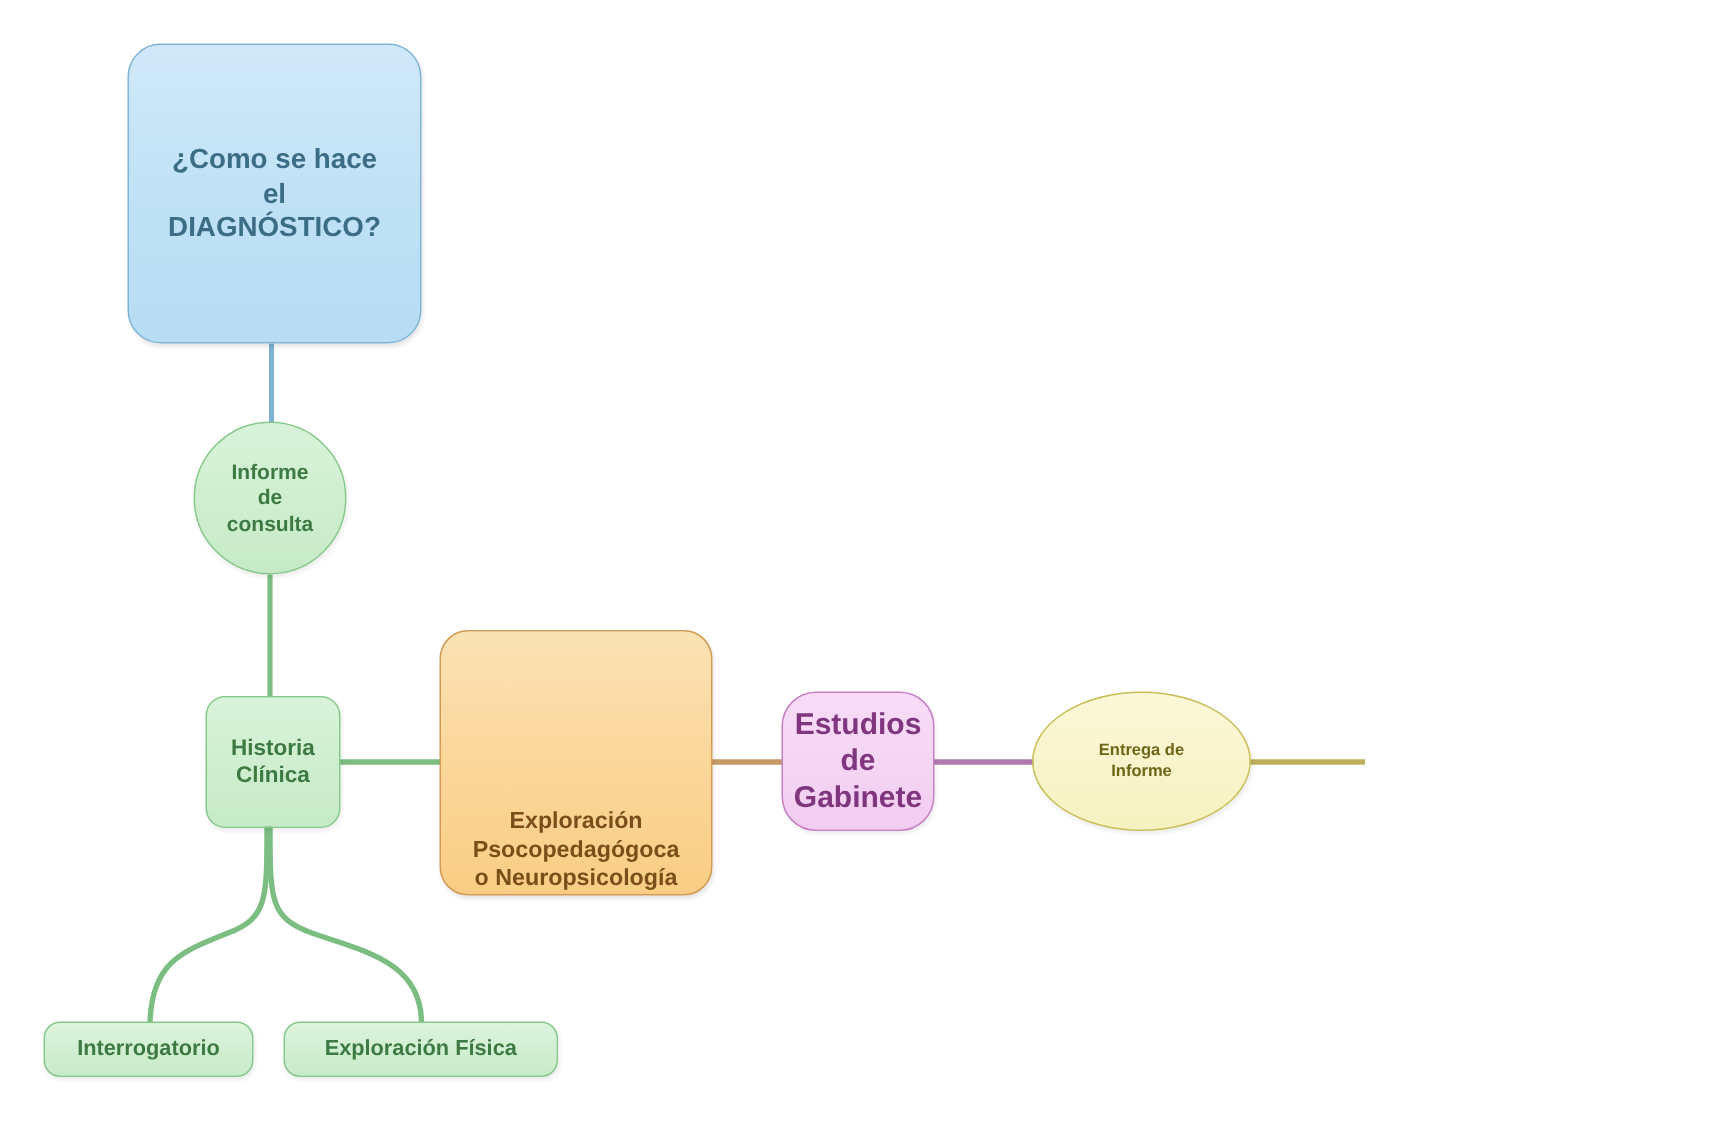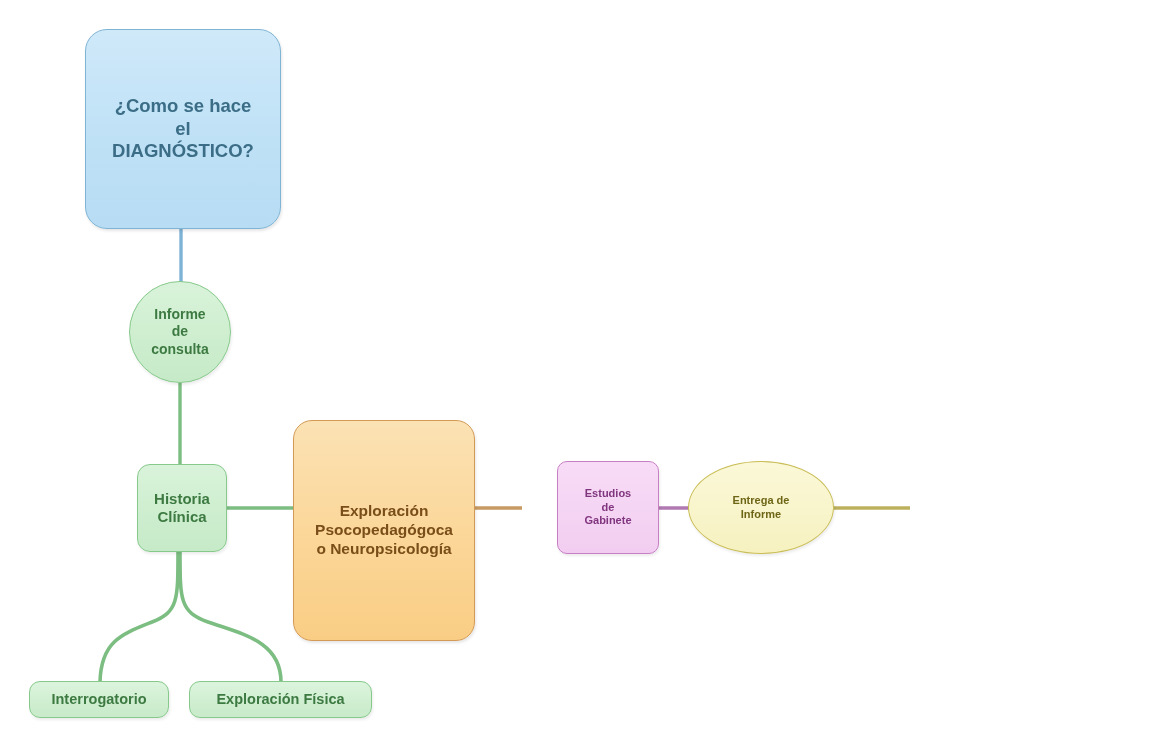--- a/index.html
+++ b/index.html
@@ -78,42 +78,42 @@
     color: #3d7a42;
     font-size: 15px;
     box-shadow: 1px 2px 3px rgba(0,0,0,0.08);
   }
 
   
   .n-exploracion {
     left: 293px;
     top: 420px;
     width: 182px;
-    height: 221px;
+    height: 177px;
     border-radius: 19px;
     border: 1.4px solid #d39a55;
     background: linear-gradient(180deg, #fbe2b4 0%, #fbd79a 50%, #f9cd84 100%);
     color: #7a4e19;
     font-size: 15.5px;
     box-shadow: 1px 2px 3px rgba(0,0,0,0.10);
+    align-items: flex-end;
   }
 
   
   .n-estudios {
     left: 521px;
     top: 461px;
     width: 102px;
     height: 93px;
-    border-radius: 10px;
+    border-radius: 23px;
     border: 1.4px solid #c77fc4;
     background: linear-gradient(180deg, #f8dcf7 0%, #f4d3f3 60%, #f2cdf1 100%);
     color: #80367f;
-    font-size: 11px;
-    box-shadow: 1px 2px 3px rgba(0,0,0,0.08);
-    margin-left: 36px;
+    font-size: 20px;
+    box-shadow: 1px 2px 3px rgba(0,0,0,0.08);
   }
 
   
   .n-entrega {
     left: 688px;
     top: 461px;
     width: 146px;
     height: 93px;
     border-radius: 50%;
     border: 1.4px solid #c9bd56;

